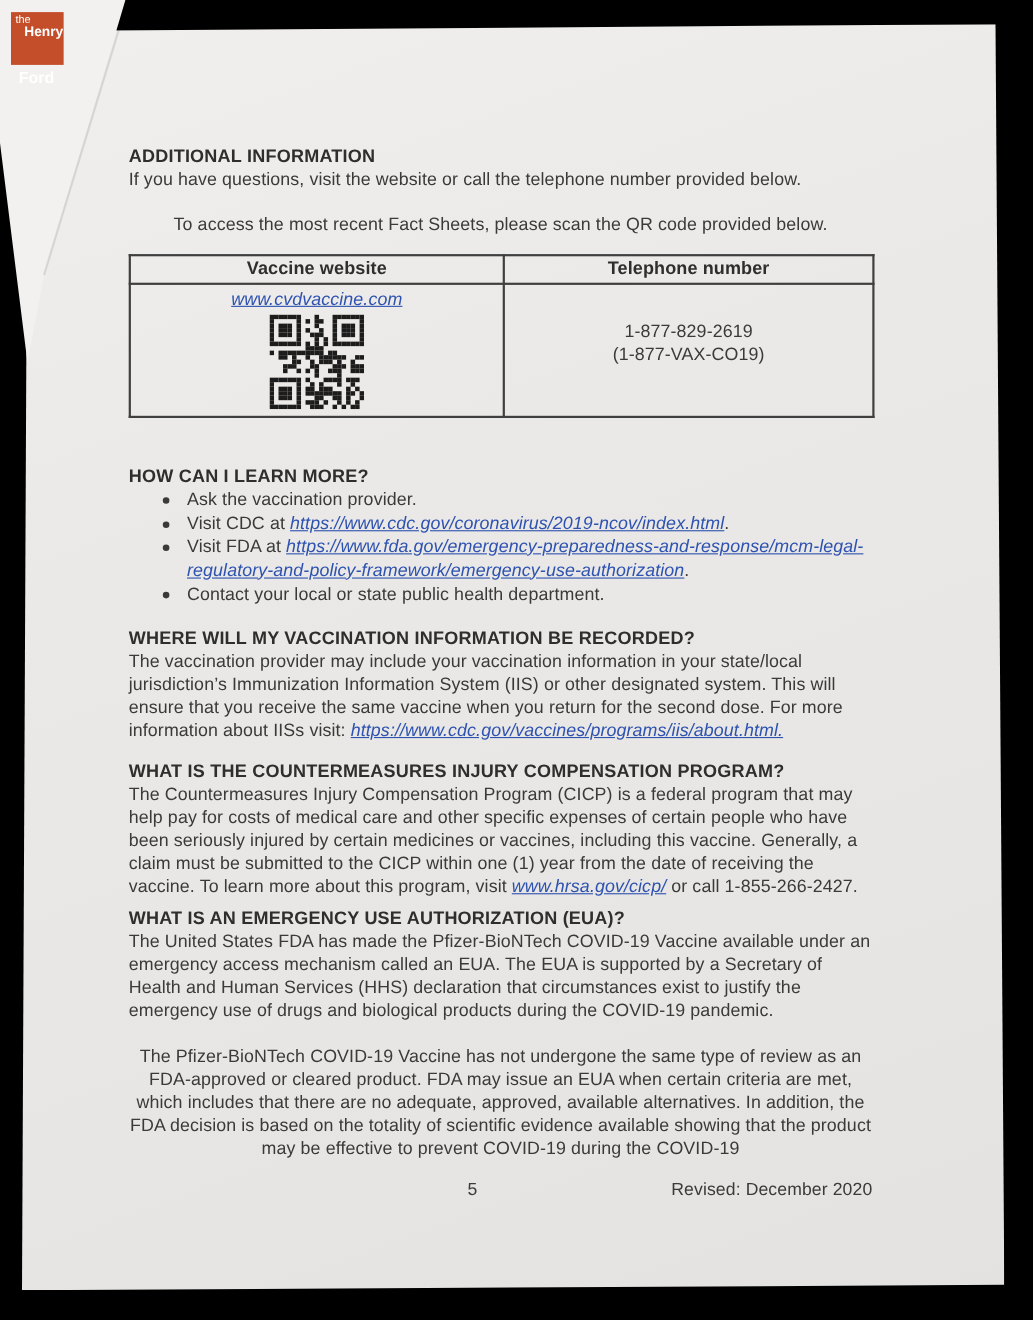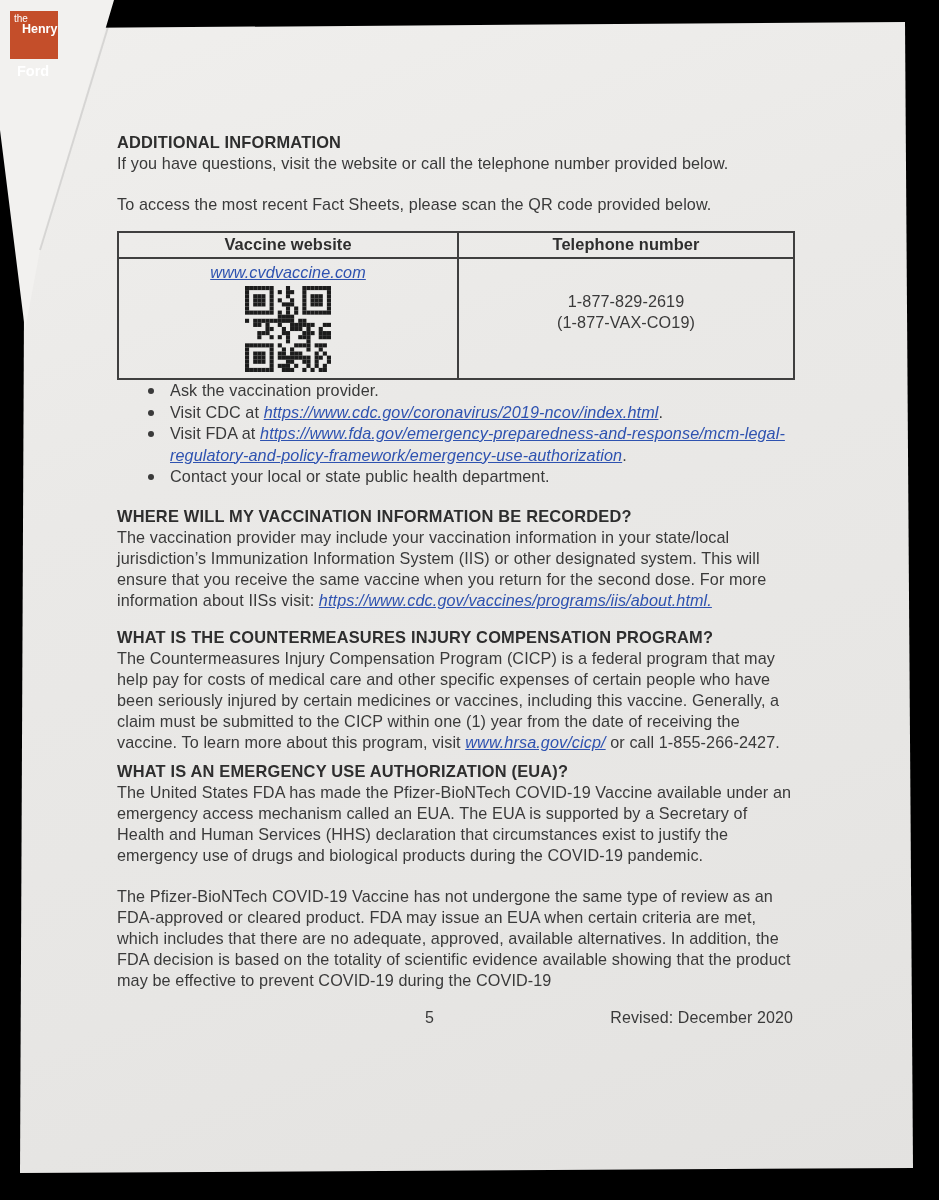--- a/index.html
+++ b/index.html
@@ -44,21 +44,21 @@
     letter-spacing: 0.1px;
   }
   h2 {
     font-size: 16.4px;
     font-weight: 700;
     color: #2e2e2e;
     letter-spacing: 0.2px;
     line-height: 21px;
   }
   p { line-height: 21px; }
-  .gap-top    { margin-top: 20px; }
+  .gap-top    { margin-top: 20px; text-align: center; }
   a.doclink, span.doclink {
     color: #2e52b0;
     text-decoration: underline;
     cursor: pointer;
     word-break: break-word;
     font-style: italic;
   }
   
   table.contact {
     margin-top: 16px;
@@ -367,20 +367,21 @@
               </div>
             </td>
             <td class="phone-cell">
               <div>1-877-829-2619</div>
               <div>(1-877-VAX-CO19)</div>
             </td>
           </tr>
         </tbody>
       </table>
 
+      <h2 class="h-learn">HOW CAN I LEARN MORE?</h2>
       <ul class="bullets">
         <li>
           <span>Ask the vaccination provider.</span>
         </li>
         <li>
           <span>Visit CDC at </span><a class="doclink">https://www.cdc.gov/coronavirus/2019-ncov/index.html</a><span>.</span>
         </li>
         <li>
           <span>Visit FDA at </span><a class="doclink">https://www.fda.gov/emergency-preparedness-and-response/mcm-legal-regulatory-and-policy-framework/emergency-use-authorization</a><span>.</span>
         </li>

